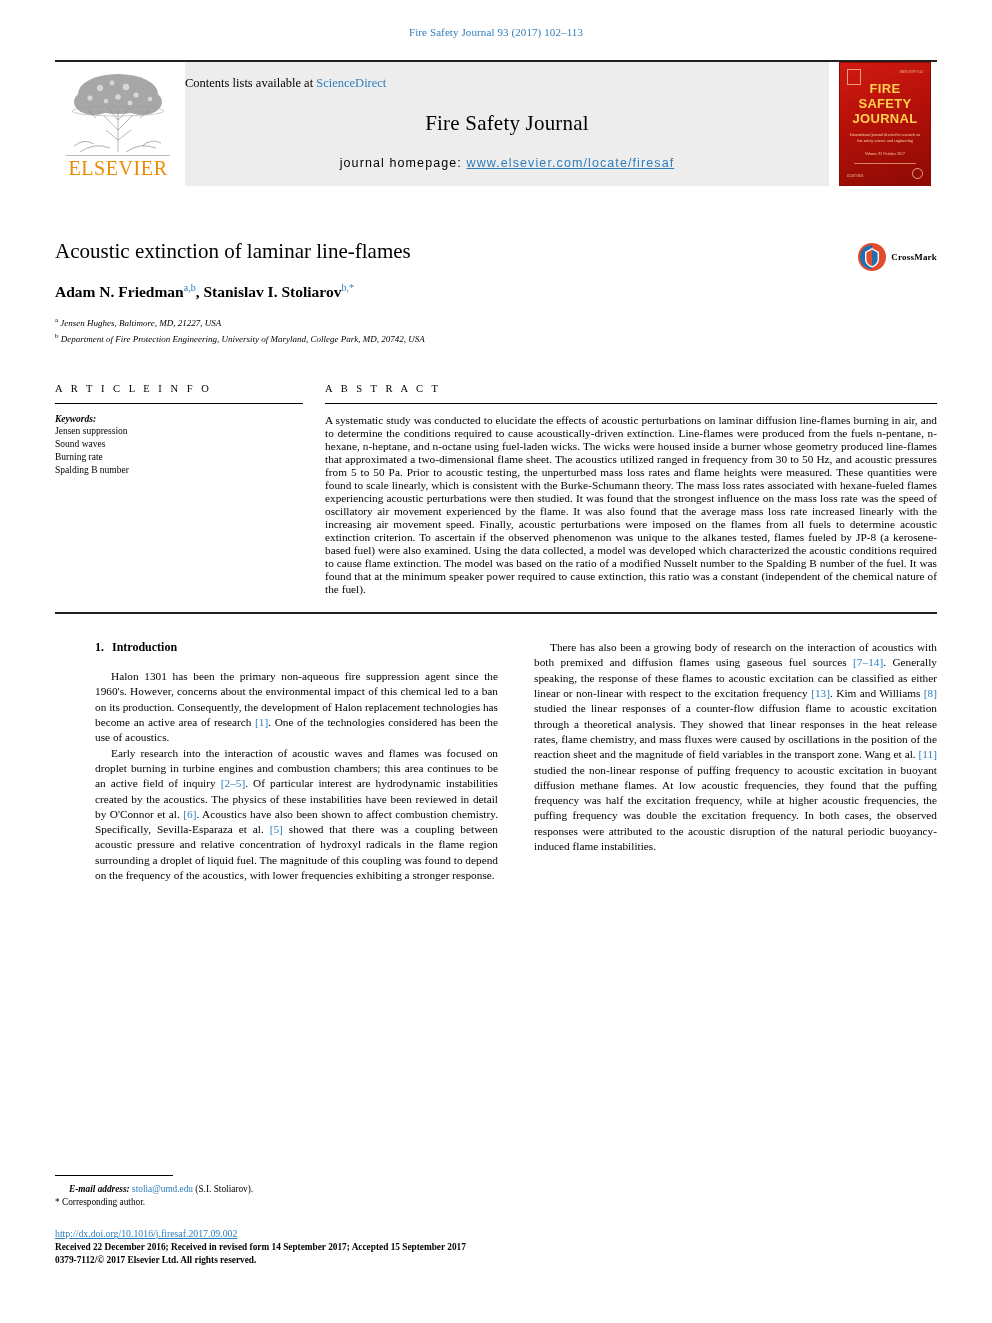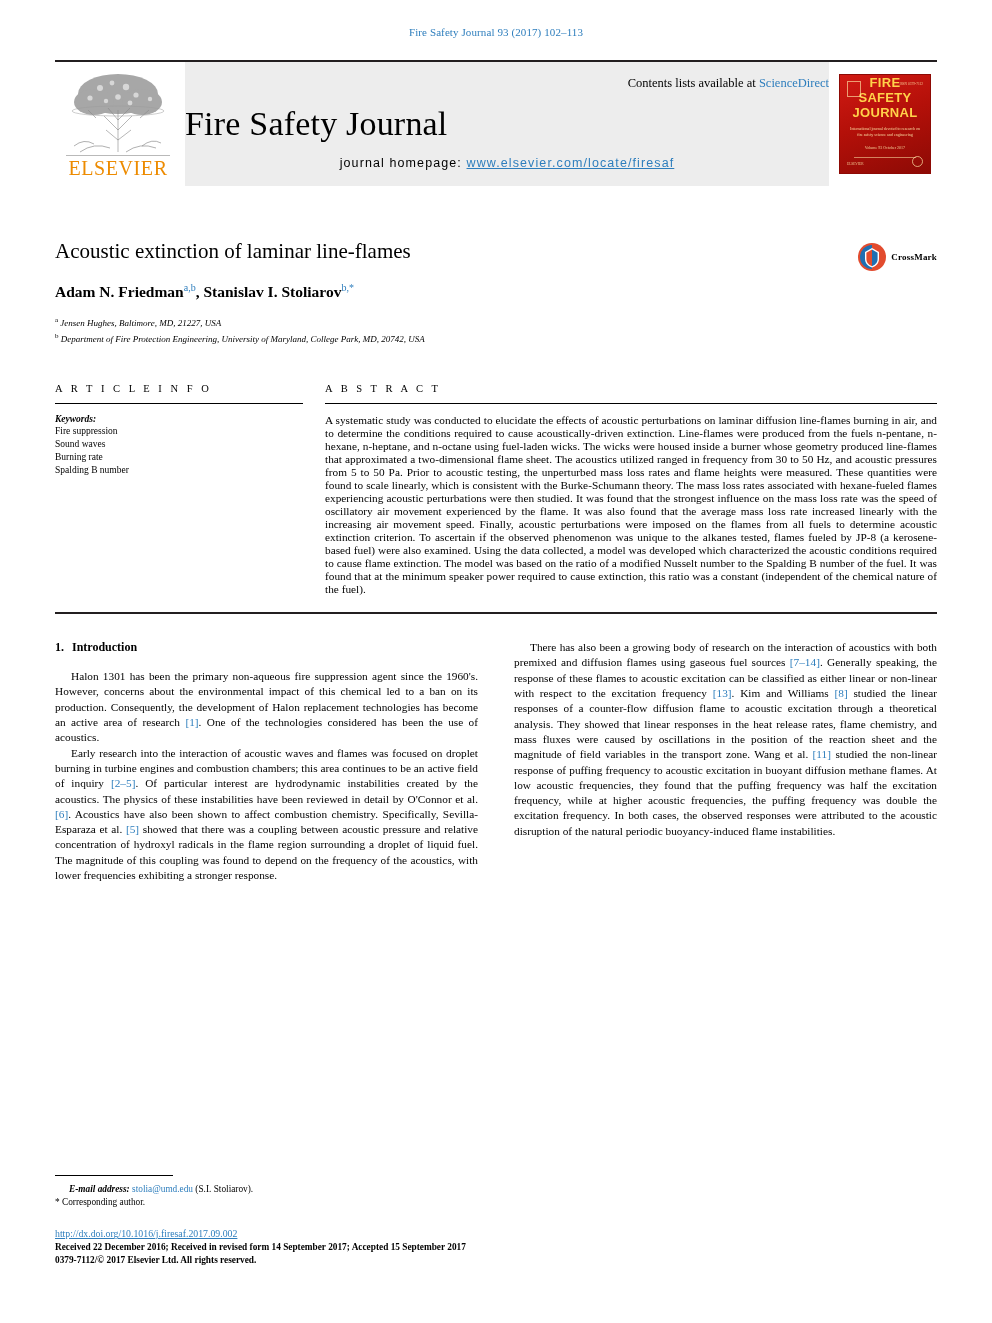--- a/index.html
+++ b/index.html
@@ -70,30 +70,31 @@
     background: #ededed;
     margin-left: 4px;
     margin-right: 4px;
     display: flex;
     flex-direction: column;
     justify-content: space-between;
     padding: 14px 0 16px 0;
     box-sizing: border-box;
   }
   .contents-line {
-    text-align: right;
+    text-align: left;
     font-size: 12.5px;
     color: #000;
   }
   .contents-line a, .link {
     color: #2e7ebd;
     text-decoration: none;
   }
   .journal-name {
-    font-size: 34px;
+    text-align: center;
+    font-size: 21px;
     font-family: "Liberation Serif", serif;
     color: #000;
     letter-spacing: .2px;
     margin: 2px 0 2px 0;
   }
   .homepage-line {
     text-align: center;
     font-size: 12.5px;
     font-family: "Liberation Sans", sans-serif;
     letter-spacing: 1.1px;
@@ -103,24 +104,25 @@
 
   .cover-box {
     flex: 0 0 104px;
     width: 104px;
     display: flex;
     align-items: center;
     justify-content: center;
   }
   .cover {
     width: 92px;
-    height: 100px;
+    height: 124px;
     background: linear-gradient(160deg, #d11a13 0%, #b41009 45%, #8d0a05 100%);
     position: relative;
     box-sizing: border-box;
+    padding-top: 18px;
     border: 1px solid #8d0a05;
   }
   .cover .ctitle {
     color: #ffd24a;
     font-family: "Liberation Sans", sans-serif;
     font-weight: bold;
     font-size: 13px;
     text-align: center;
     line-height: 15px;
     letter-spacing: .3px;
@@ -227,20 +229,21 @@
     text-align: justify;
     font-family: "Liberation Serif", serif;
   }
   .rule-thick { border: none; border-top: 2.2px solid #231f20; margin: 16px 0 0 0; }
 
   
   .body-cols {
     margin-top: 26px;
     display: flex;
     gap: 36px;
+    margin-left: 40px;
   }
   .bcol { flex: 1 1 0; }
   .sec-head {
     font-size: 12px;
     font-weight: bold;
     font-family: "Liberation Serif", serif;
     margin: 0 0 14px 0;
   }
   .sec-head .num { margin-right: 8px; }
   .para {
@@ -368,21 +371,21 @@
       </svg>
       <span class="cm-label">CrossMark</span>
     </div>
   </div>
 
   <div class="info-abstract">
     <div class="col-info">
       <div class="sec-label">A R T I C L E   I N F O</div>
       <hr class="hr-thin">
       <div class="kw-title">Keywords:</div>
-      <div class="kw-item">Fire suppression</div>
+      <div class="kw-item">Jensen suppression</div>
       <div class="kw-item">Sound waves</div>
       <div class="kw-item">Burning rate</div>
       <div class="kw-item">Spalding B number</div>
     </div>
 
     <div class="col-abs">
       <div class="sec-label">A B S T R A C T</div>
       <hr class="hr-thin">
       <div class="abstract-text">A systematic study was conducted to elucidate the effects of acoustic perturbations on laminar diffusion line-flames burning in air, and to determine the conditions required to cause acoustically-driven extinction. Line-flames were produced from the fuels n-pentane, n-hexane, n-heptane, and n-octane using fuel-laden wicks. The wicks were housed inside a burner whose geometry produced line-flames that approximated a two-dimensional flame sheet. The acoustics utilized ranged in frequency from 30 to 50 Hz, and acoustic pressures from 5 to 50 Pa. Prior to acoustic testing, the unperturbed mass loss rates and flame heights were measured. These quantities were found to scale linearly, which is consistent with the Burke-Schumann theory. The mass loss rates associated with hexane-fueled flames experiencing acoustic perturbations were then studied. It was found that the strongest influence on the mass loss rate was the speed of oscillatory air movement experienced by the flame. It was also found that the average mass loss rate increased linearly with the increasing air movement speed. Finally, acoustic perturbations were imposed on the flames from all fuels to determine acoustic extinction criterion. To ascertain if the observed phenomenon was unique to the alkanes tested, flames fueled by JP-8 (a kerosene-based fuel) were also examined. Using the data collected, a model was developed which characterized the acoustic conditions required to cause flame extinction. The model was based on the ratio of a modified Nusselt number to the Spalding B number of the fuel. It was found that at the minimum speaker power required to cause extinction, this ratio was a constant (independent of the chemical nature of the fuel).</div>
     </div>

